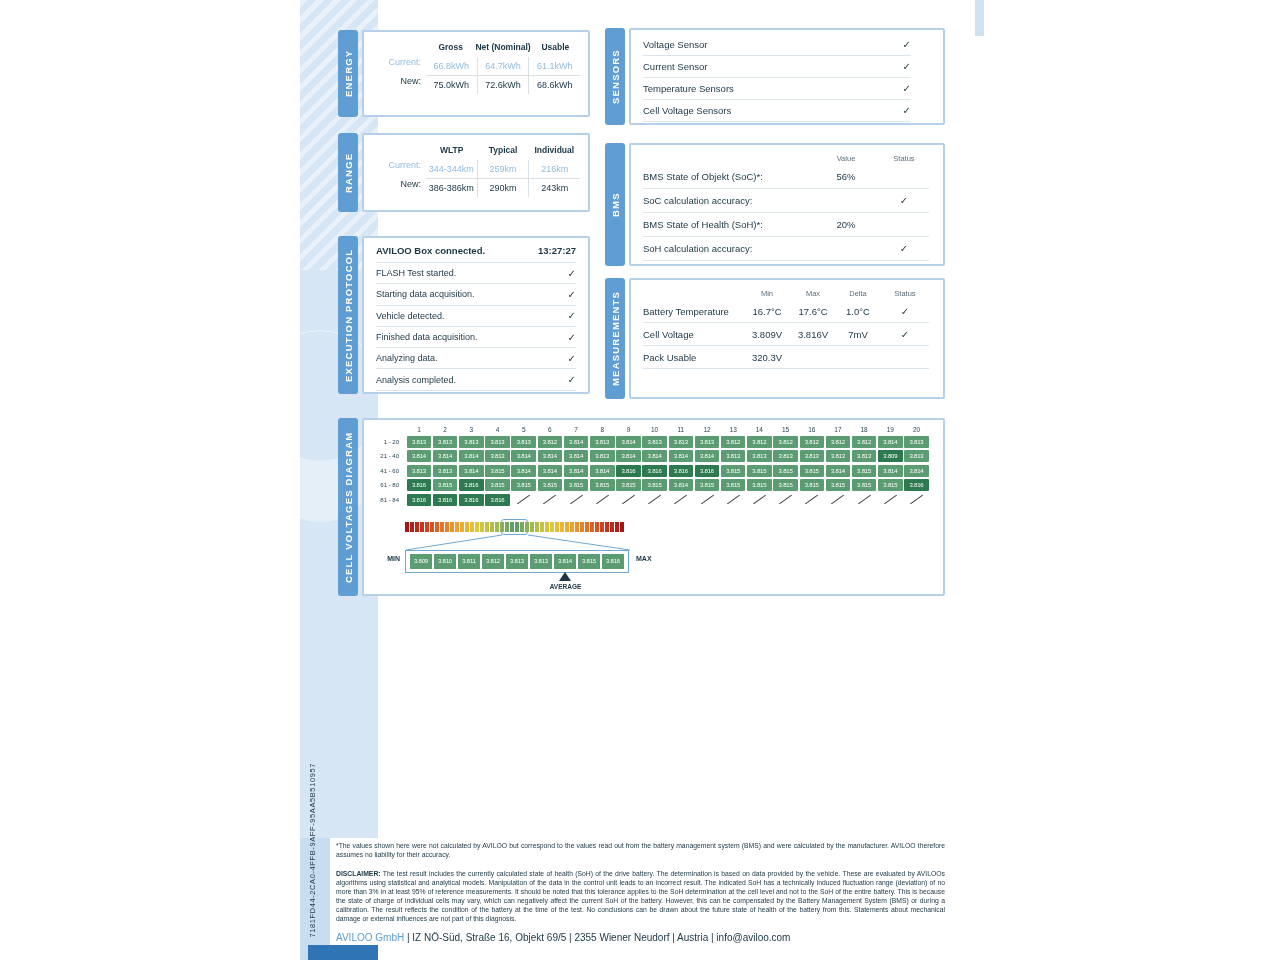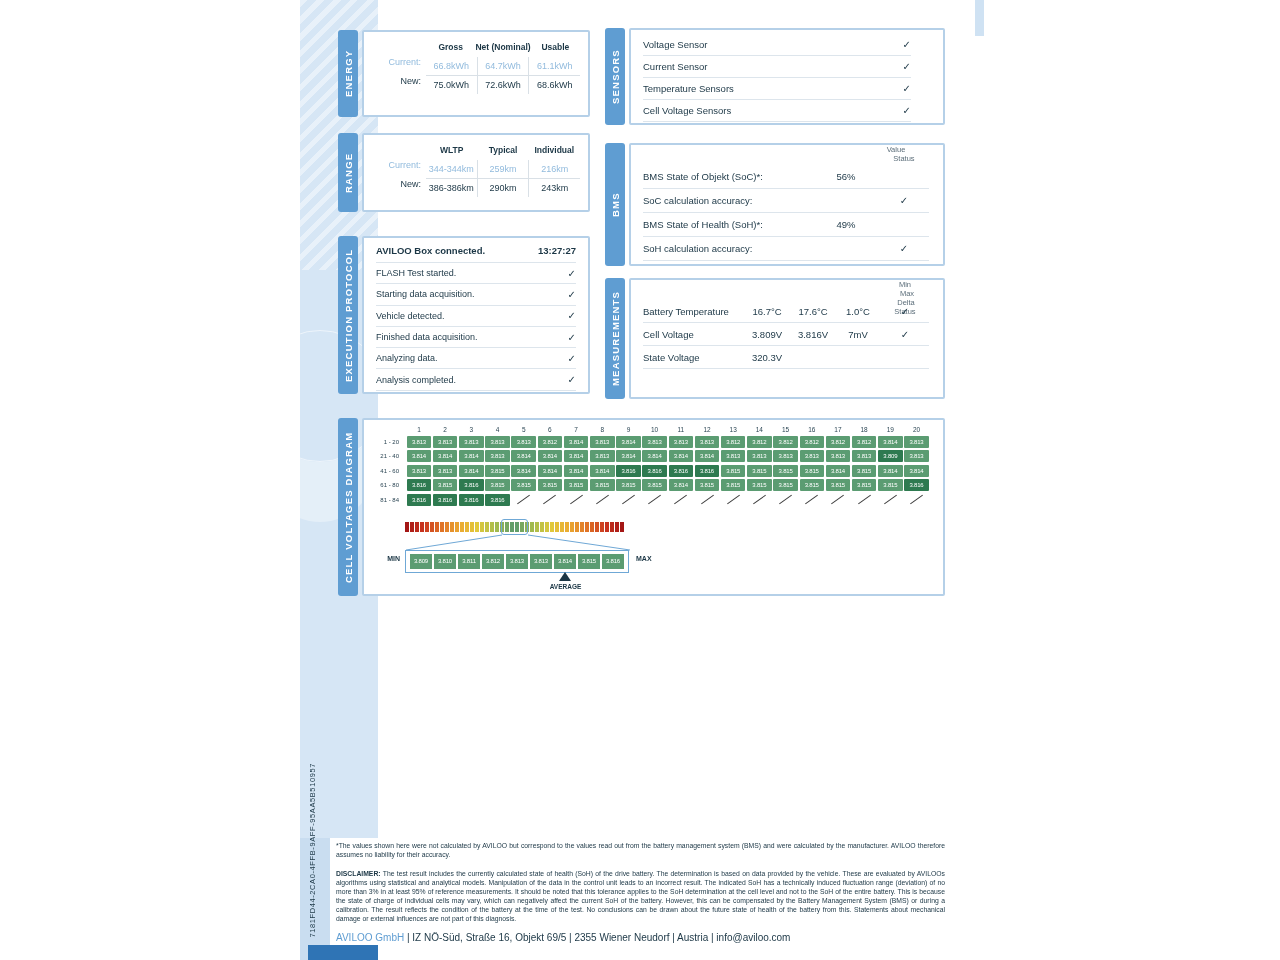--- a/index.html
+++ b/index.html
@@ -60,21 +60,21 @@
   .proto-time{font-weight:bold;}
   .check{font-size:10px;font-weight:bold;color:#1b3645;}
 
   
   .panel-sensors{padding:4px 32px 0 12px;}
   .sensor-row{display:flex;justify-content:space-between;align-items:center;height:22px;
     border-bottom:1px solid #dde5ec;font-size:9.5px;}
 
   
   .panel-bms,.panel-meas{padding:0 14px 0 12px;}
-  .tbl-head{display:flex;align-items:flex-end;height:20px;font-size:7.5px;color:#5c6e7a;padding-bottom:2px;flex-direction:column;}
+  .tbl-head{display:flex;align-items:flex-end;height:20px;font-size:7.5px;color:#5c6e7a;padding-bottom:2px;}
   .tbl-row{display:flex;align-items:center;border-bottom:1px solid #dde5ec;font-size:9.5px;}
   .panel-bms .tbl-row{height:24px;}
   .panel-meas .tbl-row{height:23px;}
   .col-flex{flex:1;text-align:left;}
   .col{text-align:center;white-space:nowrap;}
   .w-val{width:66px;} .w-st{width:50px;}
   .w-min{width:48px;} .w-max{width:44px;} .w-del{width:46px;} .w-stm{width:48px;}
 
   
   .panel-cvd{padding:0;}
@@ -252,21 +252,21 @@
           <span class="col w-val">56%</span>
           <span class="col w-st"></span>
         </div>
         <div class="tbl-row">
           <span class="col-flex">SoC calculation accuracy:</span>
           <span class="col w-val"></span>
           <span class="col w-st check">✓</span>
         </div>
         <div class="tbl-row">
           <span class="col-flex">BMS State of Health (SoH)*:</span>
-          <span class="col w-val">49%</span>
+          <span class="col w-val">20%</span>
           <span class="col w-st"></span>
         </div>
         <div class="tbl-row">
           <span class="col-flex">SoH calculation accuracy:</span>
           <span class="col w-val"></span>
           <span class="col w-st check">✓</span>
         </div>
       </div>
   </div>
 
@@ -288,21 +288,21 @@
           <span class="col w-stm check">✓</span>
         </div>
         <div class="tbl-row">
           <span class="col-flex">Cell Voltage</span>
           <span class="col w-min">3.809V</span>
           <span class="col w-max">3.816V</span>
           <span class="col w-del">7mV</span>
           <span class="col w-stm check">✓</span>
         </div>
         <div class="tbl-row">
-          <span class="col-flex">State Voltage</span>
+          <span class="col-flex">Pack Usable</span>
           <span class="col w-min">320.3V</span>
           <span class="col w-max"></span>
           <span class="col w-del"></span>
           <span class="col w-stm"></span>
         </div>
       </div>
   </div>
 
   <div class="sec-label lbl-cvd">CELL VOLTAGES DIAGRAM</div>
   <div class="panel panel-cvd">

